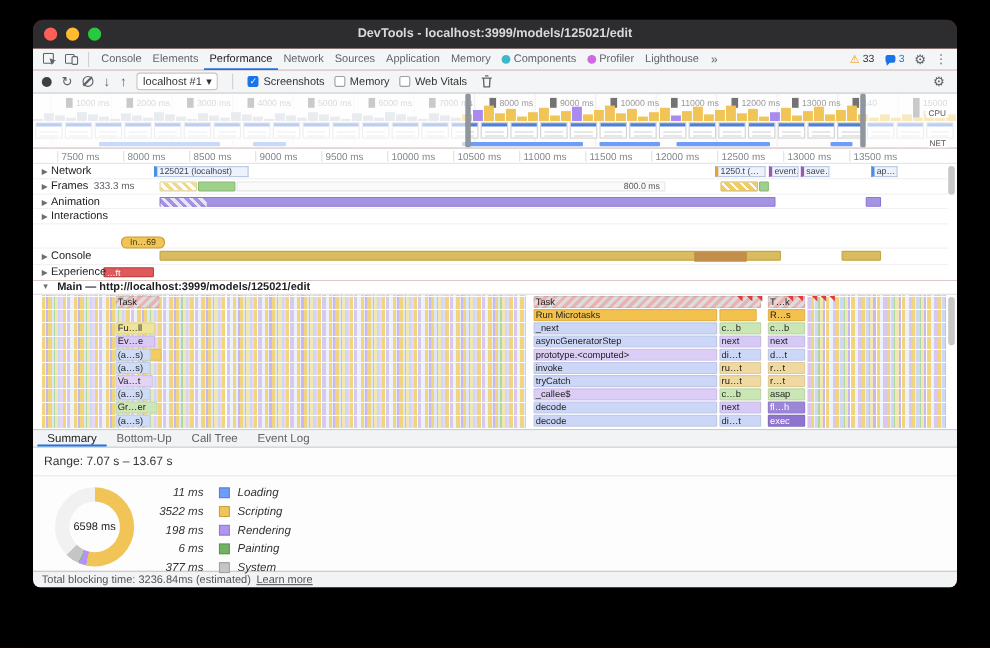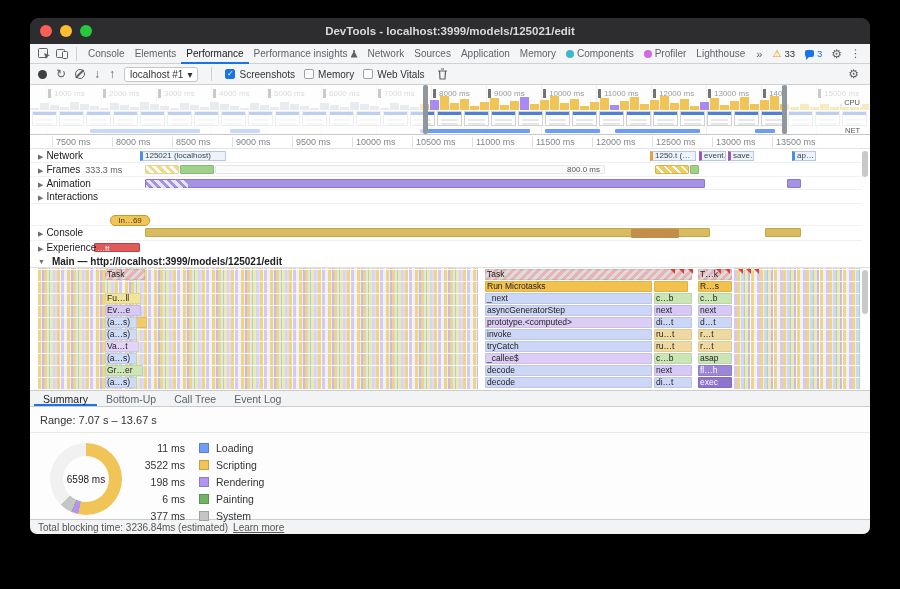--- a/index.html
+++ b/index.html
@@ -42,21 +42,21 @@
   .clear::before{content:'';position:absolute;left:-2px;top:3px;width:11px;height:1.5px;background:#5f6368;transform:rotate(-45deg);}
   .select{display:flex;align-items:center;gap:4px;border:1px solid #c6c6c6;background:#fff;border-radius:3px;padding:1px 5px;color:#333;cursor:pointer;}
   .cb-wrap{display:flex;align-items:center;gap:4px;cursor:pointer;color:#333;}
   .cb{width:10px;height:10px;border:1px solid #9aa0a6;border-radius:2px;background:#fff;display:flex;align-items:center;justify-content:center;}
   .cb.checked{background:#1a73e8;border-color:#1a73e8;}
   .cb .tick{color:#fff;font-size:8px;line-height:1;}
   .spacer{flex:1;}
 
   
   .overview{position:relative;height:50px;border-bottom:1px solid #c9c9c9;background:#fdfdfd;overflow:hidden;}
-  .ovlab{position:absolute;top:4px;font-size:8px;color:#9a9a9a;padding-left:3px;border-left:3px solid #737373;line-height:9px;}
+  .ovlab{position:absolute;top:4px;font-size:8px;color:#9a9a9a;padding-left:3px;border-left:6px solid #737373;line-height:9px;margin-left:12px;}
   .ovgl{position:absolute;top:0;bottom:0;width:1px;background:#efefef;}
   .ov-cpu{position:absolute;left:0;top:11px;width:840px;height:14px;display:flex;align-items:flex-end;gap:1px;}
   .ov-cpu i{display:block;width:9px;}
   .ov-film{position:absolute;left:0;top:26px;width:840px;height:16px;display:flex;gap:2px;padding-left:2px;}
   .thumb{flex:0 0 25px;height:15px;background:#fff;border:1px solid #d2d2d2;position:relative;}
   .thumb::before{content:'';position:absolute;top:0;left:0;right:0;height:3px;background:#4f7fd9;}
   .thumb::after{content:'';position:absolute;top:6px;left:3px;right:3px;height:7px;
     background:repeating-linear-gradient(0deg,#e7e7e7 0 2px,#fff 2px 4px);}
   .ov-net{position:absolute;left:0;top:43px;width:840px;height:7px;}
   .netseg{position:absolute;top:1px;height:4px;background:#6d9df6;border-radius:1px;}
@@ -120,21 +120,21 @@
 
   
   .btabs{height:17px;background:#f1f3f4;border-top:1px solid #ccc;border-bottom:1px solid #ccc;display:flex;align-items:stretch;padding-left:4px;}
   .btab{font-size:10.5px;color:#5f6368;padding:0 9px;line-height:16px;cursor:pointer;white-space:nowrap;}
   .btab.active{color:#202124;box-shadow:inset 0 -2px 0 #1a73e8;}
   .summary{position:relative;height:112px;background:#fdfdfd;}
   .range-row{height:26px;line-height:26px;padding-left:10px;font-size:11px;color:#333;border-bottom:1px solid #e8e8e8;}
   .donut{position:absolute;left:20px;top:36px;width:72px;height:72px;border-radius:50%;}
   .hole{position:absolute;left:13px;top:13px;width:46px;height:46px;border-radius:50%;background:#fdfdfd;
         display:flex;align-items:center;justify-content:center;font-size:10px;color:#202124;}
-  .legend{position:absolute;left:95px;top:32px;}
+  .legend{position:absolute;left:95px;top:32px;font-style:italic;}
   .lrow{display:flex;align-items:center;height:17px;font-size:10.5px;color:#333;}
   .ltime{width:60px;text-align:right;}
   .lsw{width:10px;height:10px;margin:0 7px 0 14px;box-shadow:inset 0 0 0 1px rgba(0,0,0,.18);}
   .footer{height:15px;background:#f1f3f4;border-top:1px solid #ccc;display:flex;align-items:center;padding-left:8px;
           font-size:10px;color:#555;gap:5px;}
   .footer a{color:#555;cursor:pointer;text-decoration:underline;}
 </style>
 </head>
 <body>
 
@@ -165,24 +165,20 @@
     <span class="tb-sep"></span>
     <div class="tabs" id="tabs">
         <div class="tab">
           <span class="tlabel2">Console</span>
         </div>
         <div class="tab">
           <span class="tlabel2">Elements</span>
         </div>
         <div class="tab active">
           <span class="tlabel2">Performance</span>
-        </div>
-        <div class="tab">
-          <span class="tlabel2">Performance insights</span>
-          <span class="beaker"></span>
         </div>
         <div class="tab">
           <span class="tlabel2">Network</span>
         </div>
         <div class="tab">
           <span class="tlabel2">Sources</span>
         </div>
         <div class="tab">
           <span class="tlabel2">Application</span>
         </div>

